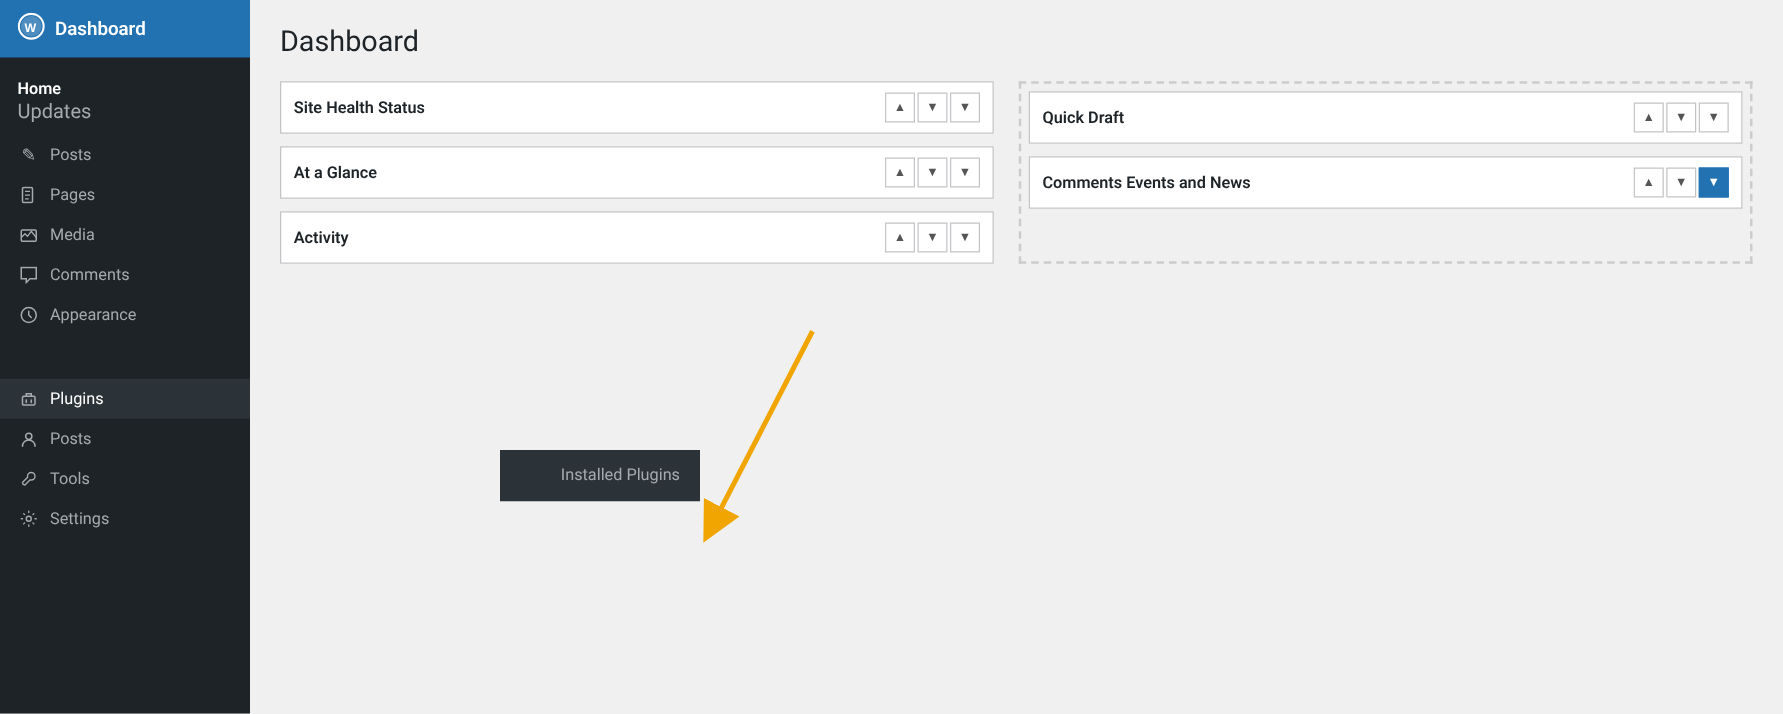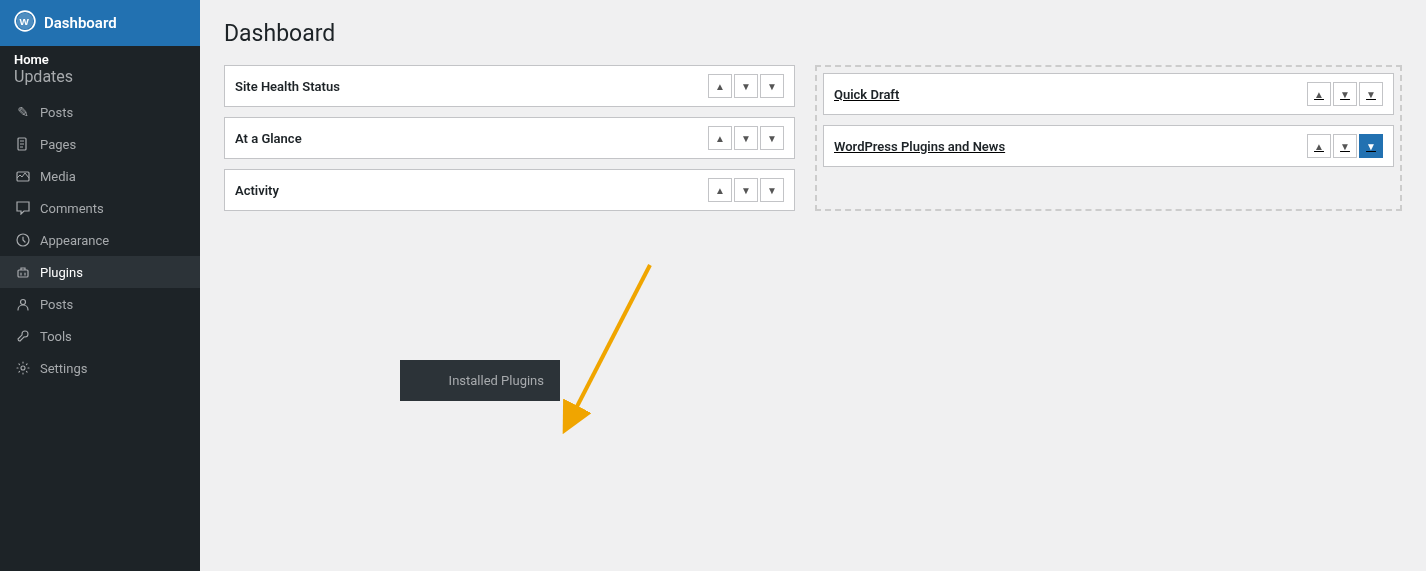--- a/index.html
+++ b/index.html
@@ -33,24 +33,24 @@
     .sidebar-item {
       display: flex;
       align-items: center;
       gap: 8px;
       padding: 7px 14px;
       cursor: pointer;
       font-size: 13px;
       color: #a7aaad;
       position: relative;
     }
-    .sidebar-item.highlighted { background: #2c3338; color: #fff; }
+    .sidebar-item.highlighted { background: #2c3338; color: #fff; margin-top: 35px; }
     .sidebar-item .icon { width: 18px; height: 18px; display: inline-flex; align-items: center; justify-content: center; font-size: 14px; flex-shrink: 0; }
     .home-group { padding: 6px 14px 2px 14px; }
-    .home-label { font-size: 13px; font-weight: 600; color: #fff; }
+    .home-label { font-size: 13px; font-weight: 600; color: #fff; margin-top: 12px; }
     .updates-label { font-size: 16px; color: #a7aaad; cursor: pointer; padding-left: 0; }
 
     
     #main {
       flex: 1;
       display: flex;
       flex-direction: column;
       background: #f0f0f1;
       padding: 20px 24px;
       position: relative;
@@ -68,21 +68,20 @@
     }
     .dashboard-col {
       flex: 1;
       display: flex;
       flex-direction: column;
       gap: 10px;
     }
     .dashboard-col:last-child {
       border: 2px dashed #ccc;
       padding: 6px;
-      text-decoration: underline;
     }
     .widget-box {
       background: #fff;
       border: 1px solid #c3c4c7;
       display: flex;
       align-items: center;
       justify-content: space-between;
       padding: 0 10px;
       height: 42px;
     }
@@ -281,21 +280,21 @@
       <div class="widget-box">
         <span class="widget-title">Quick Draft</span>
         <div class="widget-controls">
           <button class="ctrl-btn">▲</button>
           <button class="ctrl-btn">▼</button>
           <button class="ctrl-btn">▼</button>
         </div>
       </div>
 
       <div class="widget-box">
-        <span class="widget-title">WordPress Plugins and News</span>
+        <span class="widget-title">Comments Events and News</span>
         <div class="widget-controls">
           <button class="ctrl-btn">▲</button>
           <button class="ctrl-btn">▼</button>
           <button class="ctrl-btn active-btn">▼</button>
         </div>
       </div>
     </div>
   </div>
 
   <div class="plugins-submenu">

